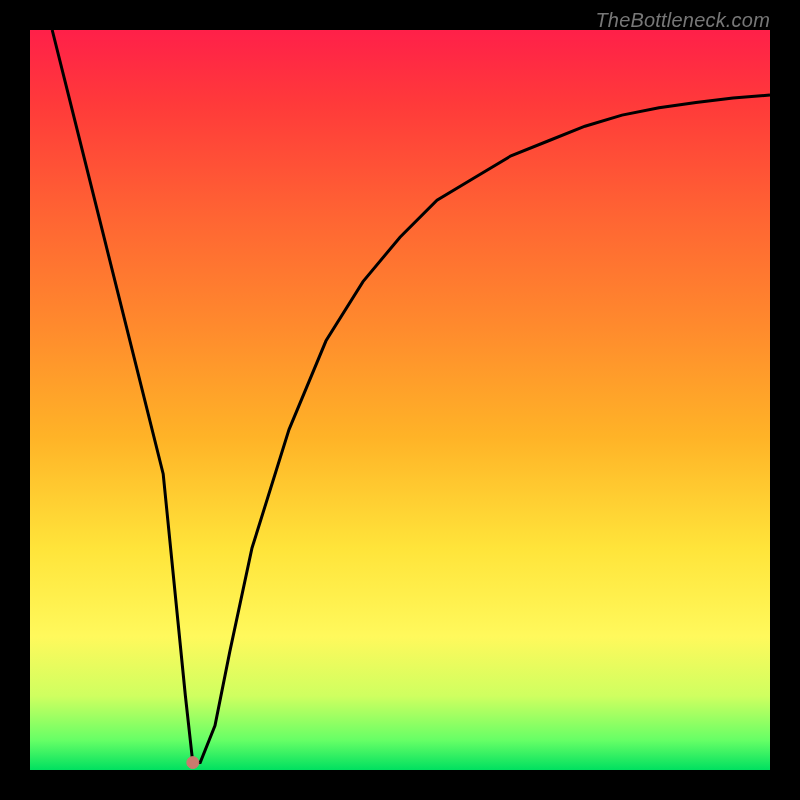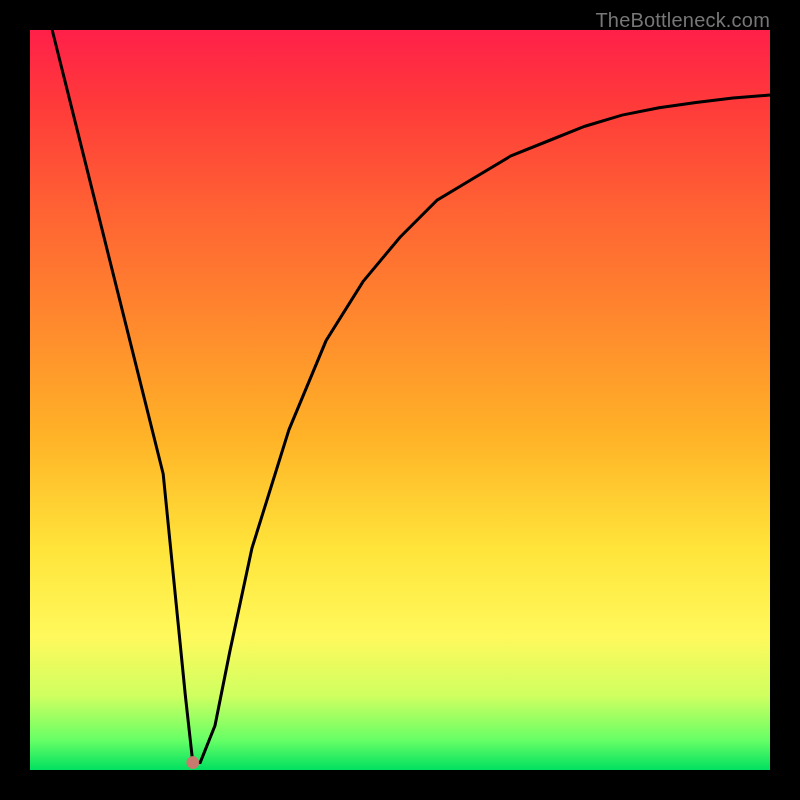--- a/index.html
+++ b/index.html
@@ -39,20 +39,21 @@
     );
   }
   .watermark {
     position: absolute;
     top: 9px;
     right: 30px;
     color: #777;
     font-size: 20px;
     letter-spacing: 0.2px;
     user-select: none;
+    font-style: italic;
   }
   svg.overlay {
     position: absolute;
     left: 30px;
     top: 30px;
     width: 740px;
     height: 740px;
     overflow: visible;
   }
   .curve {

